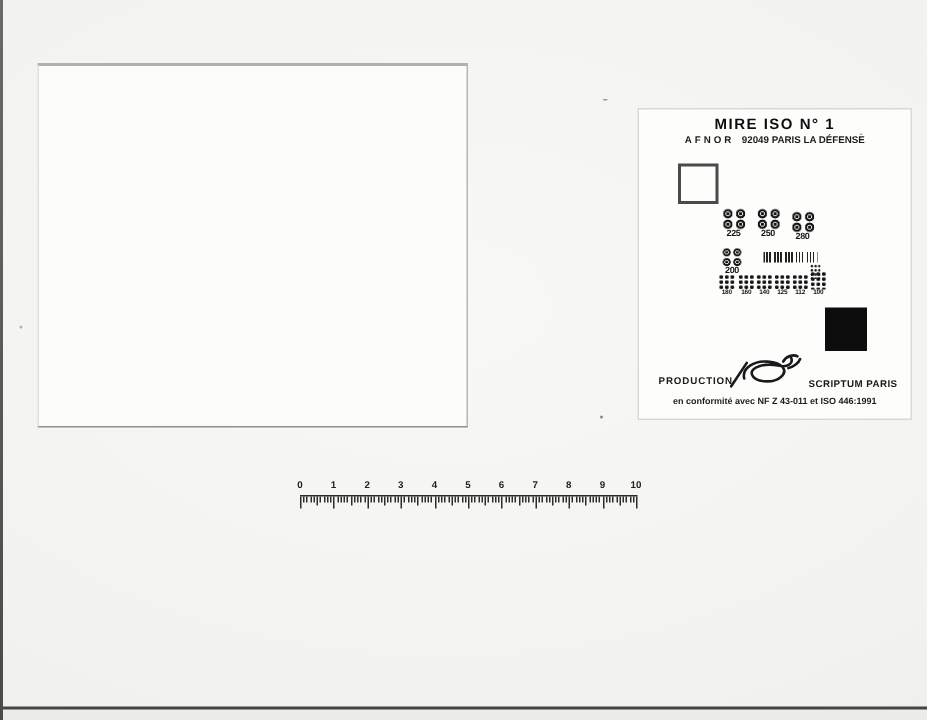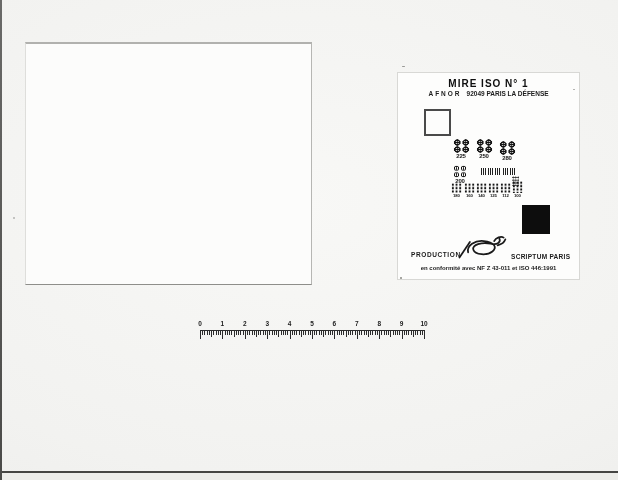--- a/index.html
+++ b/index.html
@@ -21,21 +21,21 @@
     position:absolute;left:25px;top:42px;width:285px;height:240px;
     background:#fcfcfb;
     border-top:2px solid #b1b1ae;
     border-left:1px solid #dededb;
     border-right:1px solid #b6b6b3;
     border-bottom:1px solid #8e8e8a;
   }
 
   
   .chart-card{
-    position:absolute;left:397px;top:72px;width:181px;height:206px;
+    position:absolute;left:425px;top:72px;width:181px;height:206px;
     background:#fdfdfc;border:1px solid #d8d8d5;
   }
   .chart-title{position:absolute;top:5px;left:0;width:100%;text-align:center;
     font-weight:bold;font-size:10px;letter-spacing:1px;color:#0e0e0e;white-space:nowrap;}
   .chart-subtitle{position:absolute;top:17px;left:0;width:100%;text-align:center;
     font-size:6.5px;font-weight:bold;color:#1c1c1c;white-space:nowrap;}
   .chart-subtitle .org{letter-spacing:2px;margin-right:5px;}
   .white-square{position:absolute;left:26px;top:36px;width:23px;height:23px;
     border:2px solid #4a4a4a;background:#fdfdfc;}
   .black-square{position:absolute;left:124px;top:132px;width:28px;height:29px;background:#0d0d0d;}

